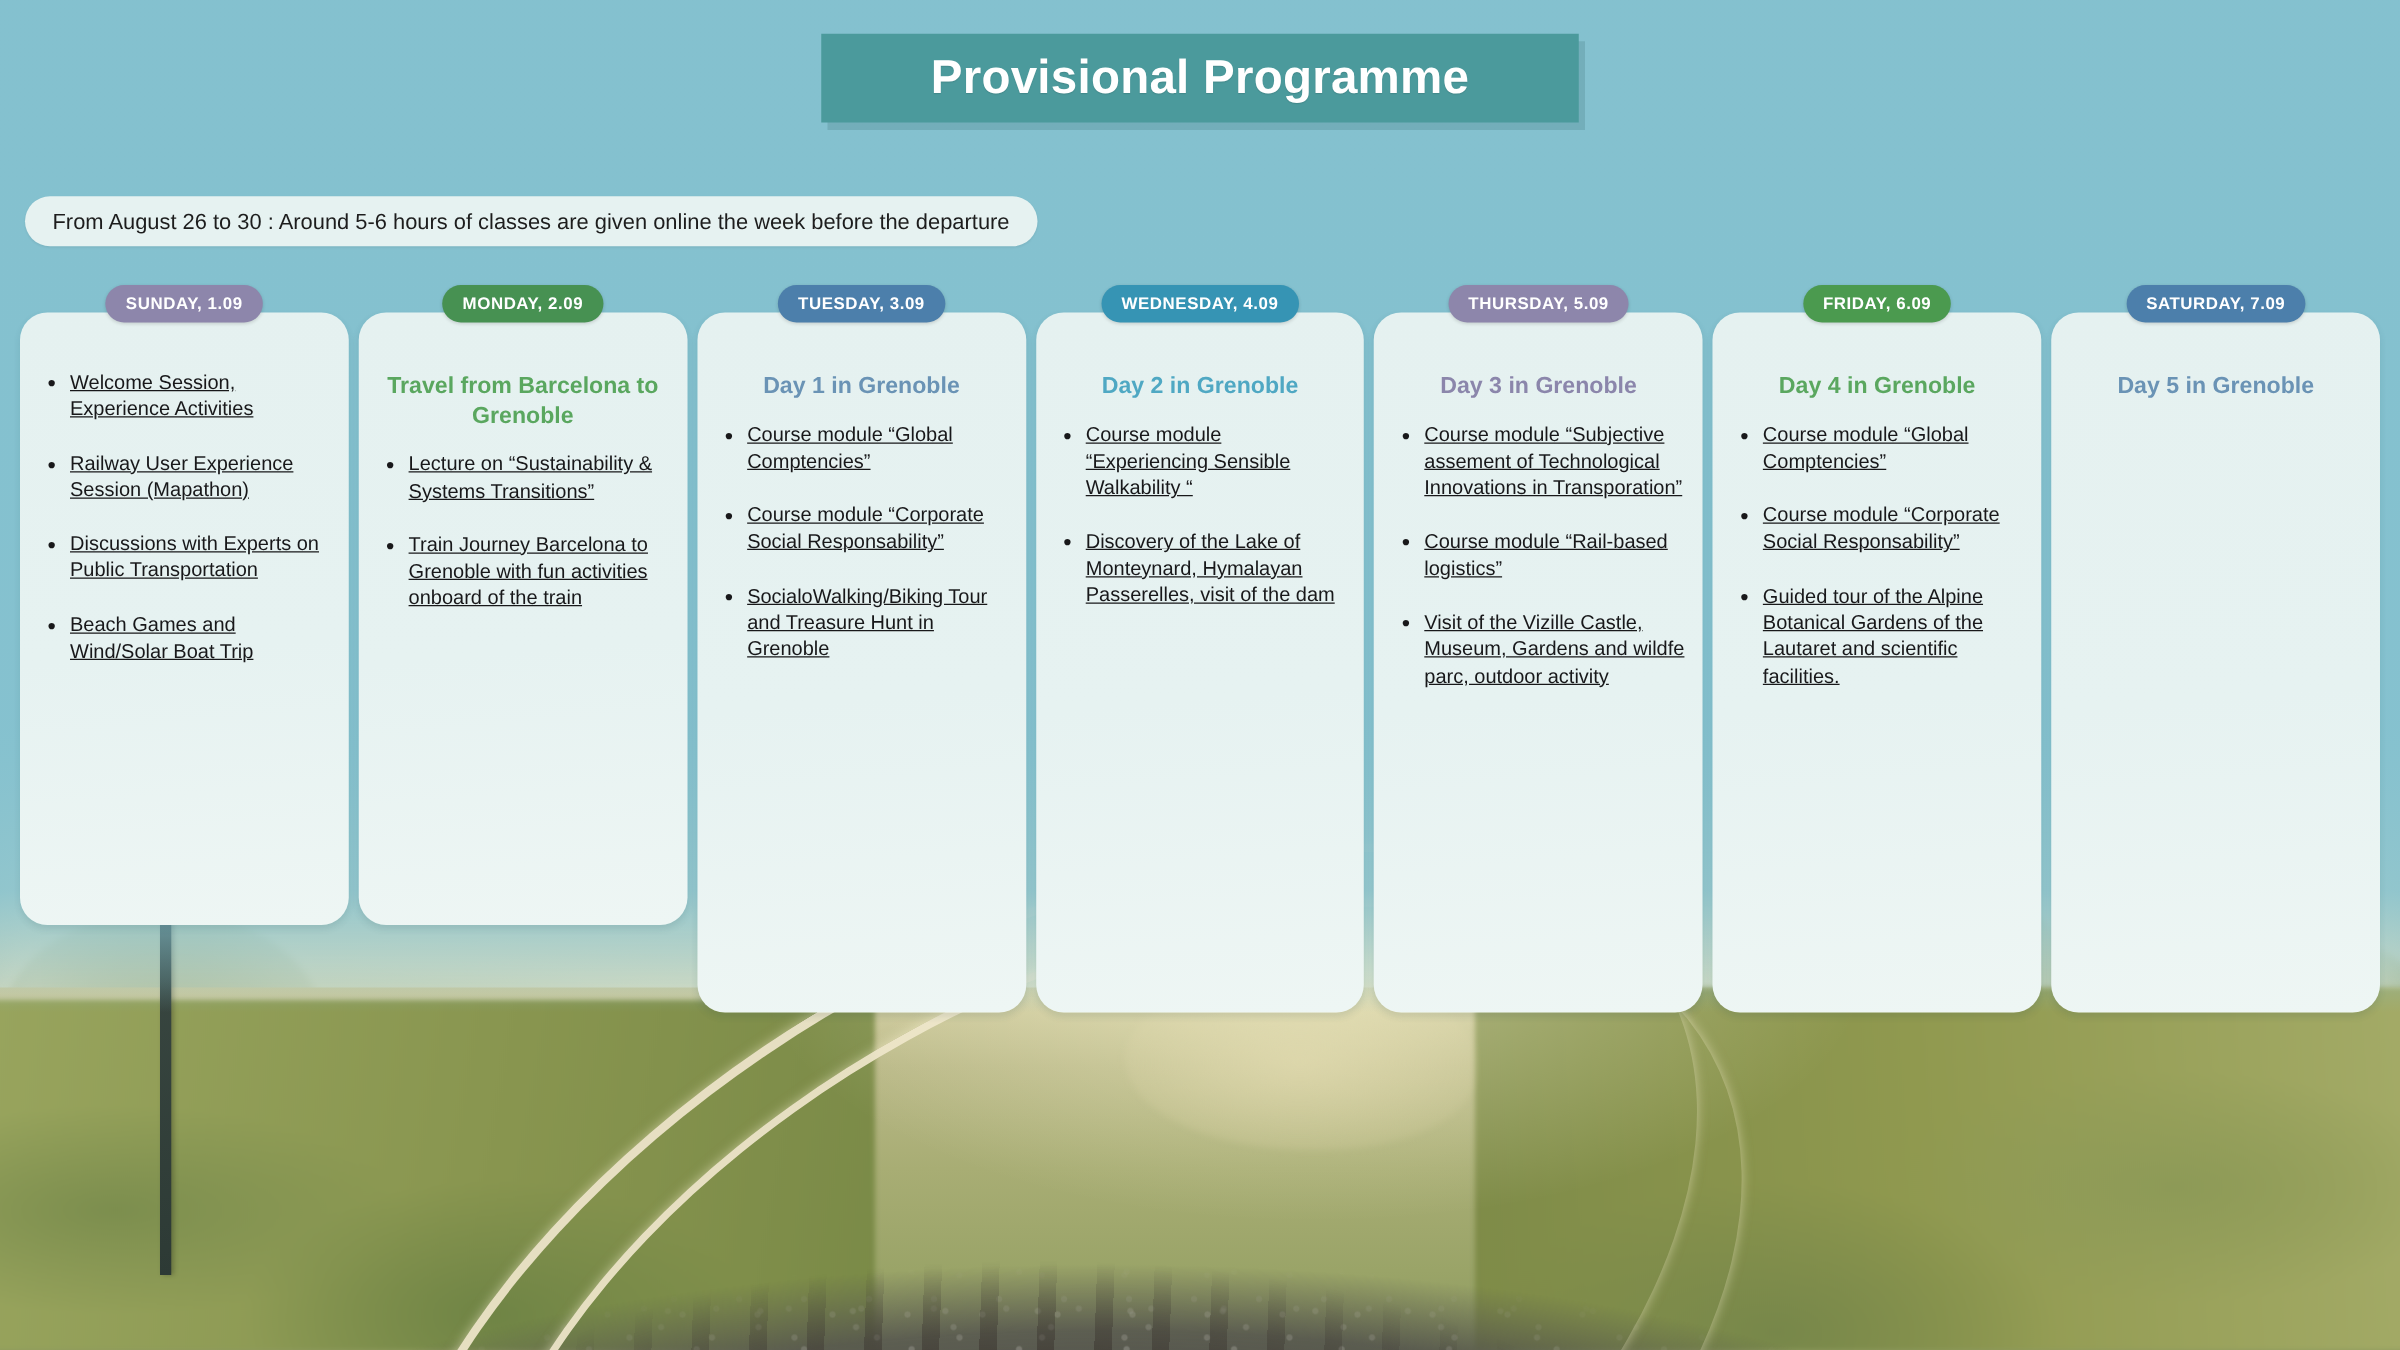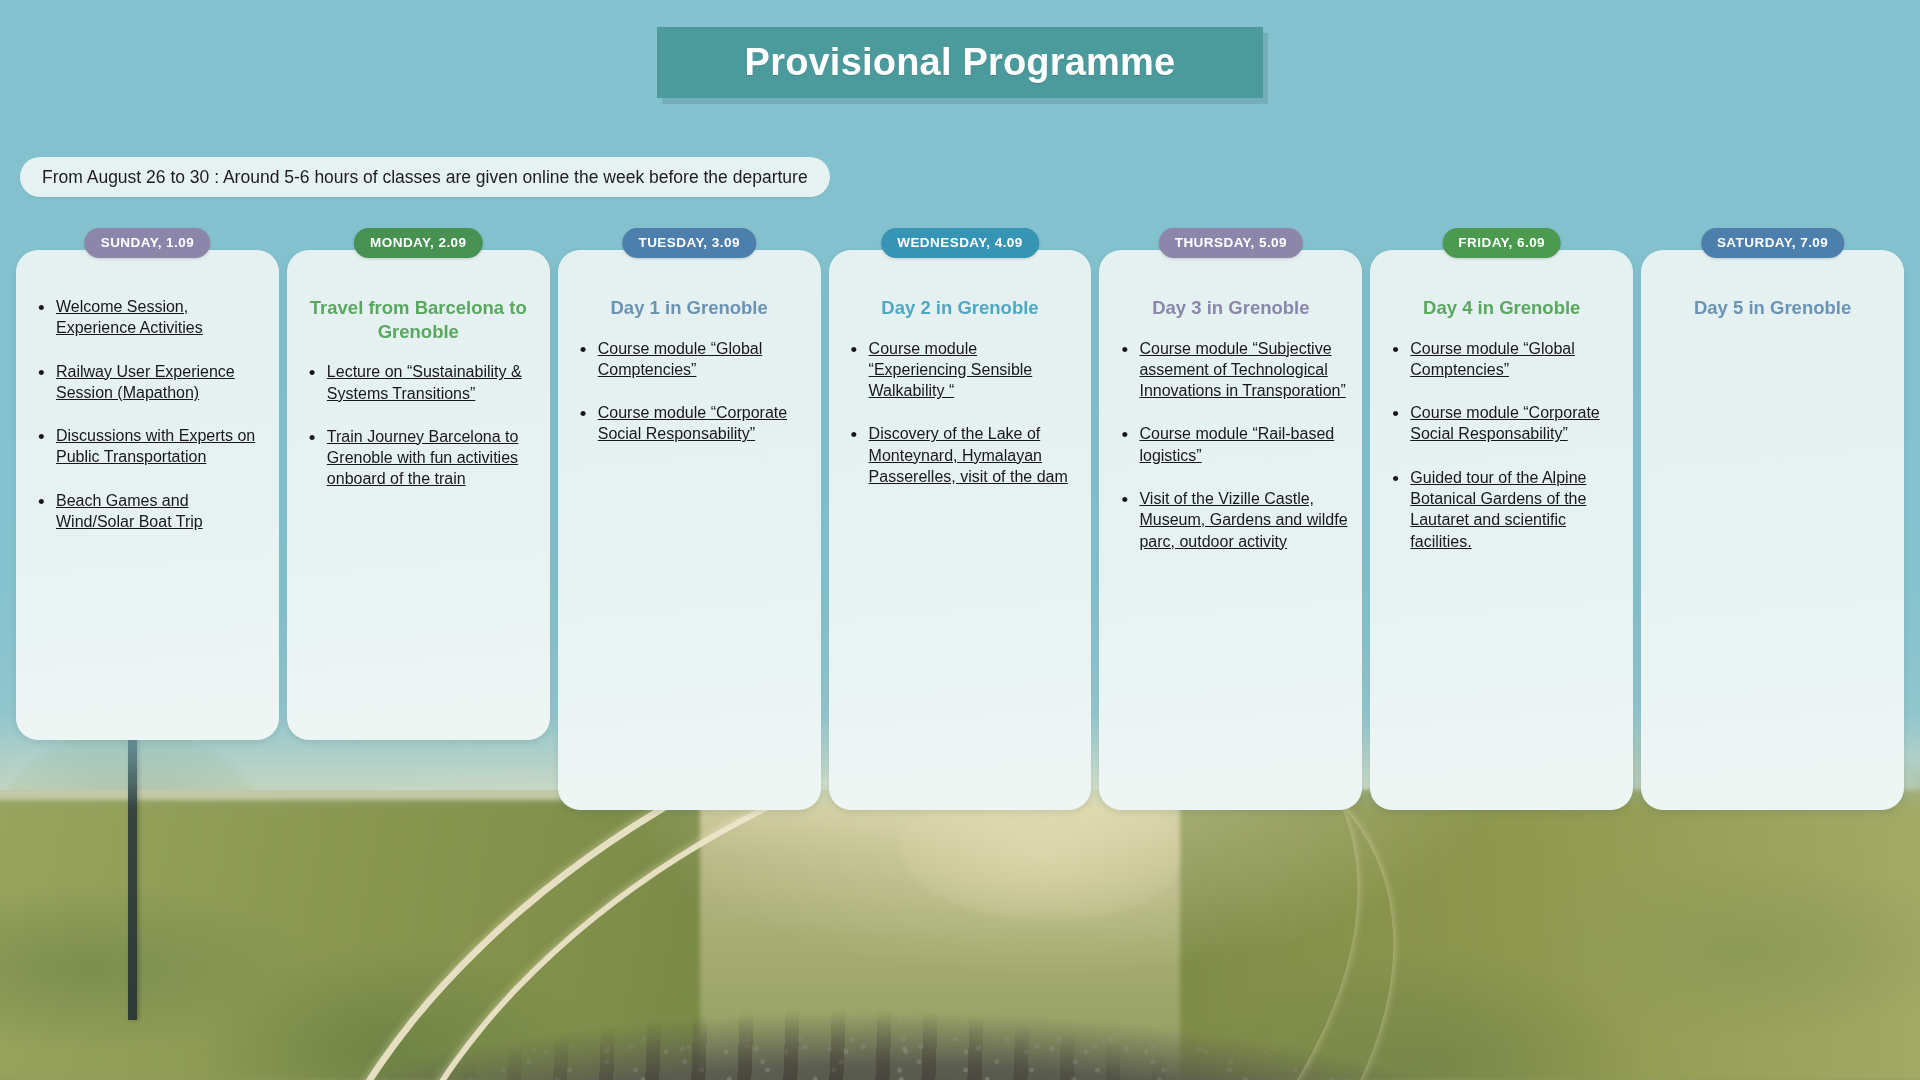--- a/index.html
+++ b/index.html
@@ -241,20 +241,21 @@
         <li>Train Journey Barcelona to Grenoble with fun activities onboard of the train</li>
       </ul>
     </div>
 
     <div class="card">
       <div class="badge" style="background: rgb(76, 127, 171);">TUESDAY, 3.09</div>
       <div class="card-title" style="color: rgb(106, 147, 181);">Day 1 in Grenoble</div>
       <ul class="bullets">
         <li>Course module “Global Comptencies”</li>
         <li>Course module “Corporate Social Responsability”</li>
+        <li>SocialoWalking/Biking Tour and Treasure Hunt in Grenoble</li>
       </ul>
     </div>
 
     <div class="card">
       <div class="badge" style="background: rgb(54, 148, 180);">WEDNESDAY, 4.09</div>
       <div class="card-title" style="color: rgb(79, 168, 195);">Day 2 in Grenoble</div>
       <ul class="bullets">
         <li>Course module “Experiencing Sensible Walkability “</li>
         <li>Discovery of the Lake of Monteynard, Hymalayan Passerelles, visit of the dam</li>
       </ul>

